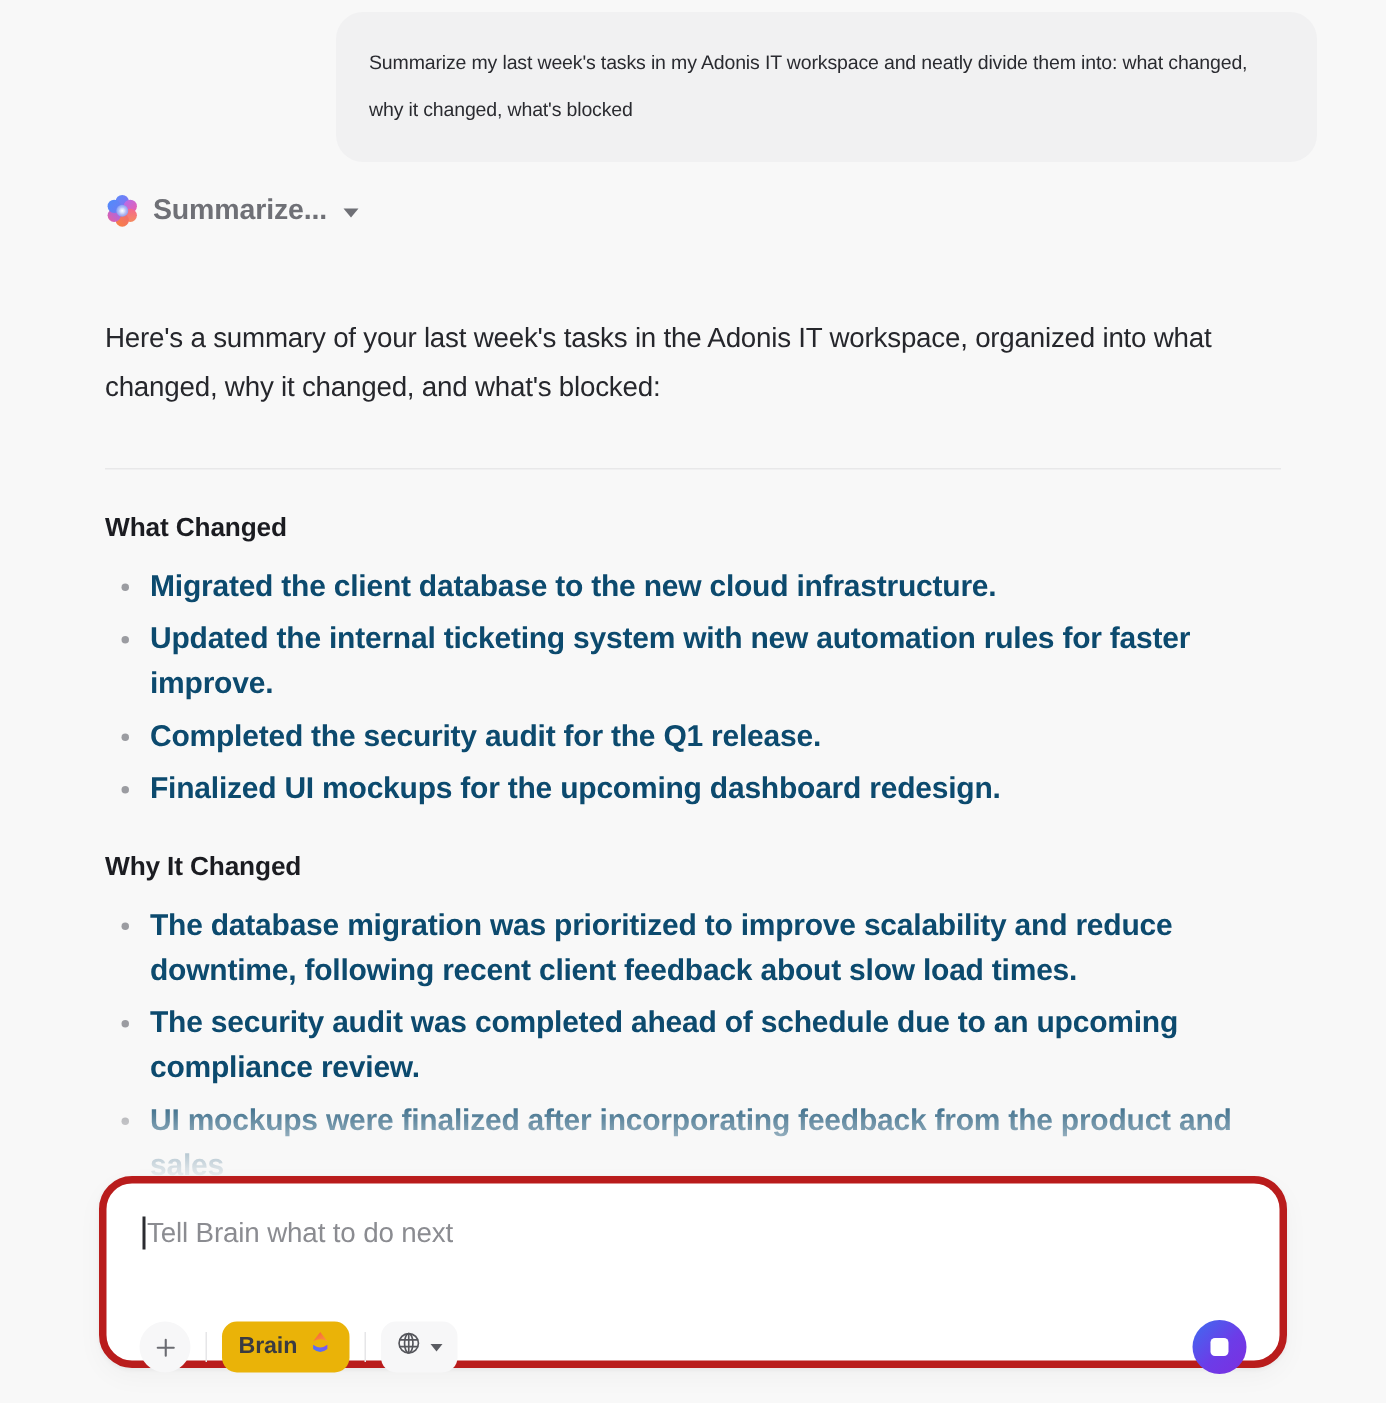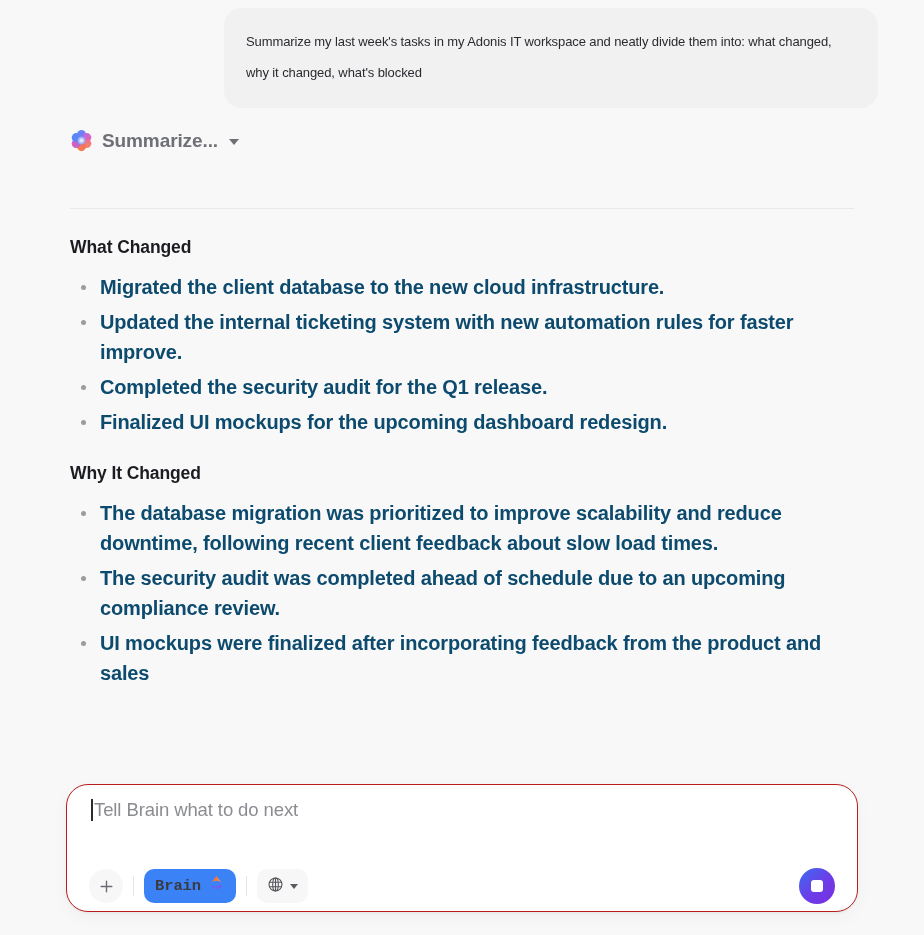--- a/index.html
+++ b/index.html
@@ -148,28 +148,28 @@
   
   .composer-wrap {
     position: absolute;
     left: 66px;
     right: 66px;
     bottom: 23px;
   }
 
   .composer {
     background: #ffffff;
-    border: 1px solid #b91c1c;
+    border: 5px solid #b91c1c;
     border-radius: 22px;
     box-shadow: 0 1px 3px rgba(22,22,30,0.05), 0 6px 18px rgba(22,22,30,0.035);
     padding: 22px 22px 16px 22px;
     height: 128px;
     display: flex;
     flex-direction: column;
-    justify-content: center;
+    justify-content: flex-start;
     gap: 48px;
   }
 
   .composer-input-line {
     display: flex;
     align-items: center;
     height: 26px;
     padding-left: 2px;
   }
 
@@ -206,27 +206,26 @@
 
   .tool-sep {
     width: 1px;
     height: 20px;
     background: #e6e6e8;
   }
 
   .brain-chip {
     height: 34px;
     border-radius: 10px;
-    background: #3b82f6;
+    background: #eab308;
     display: flex;
     align-items: center;
     gap: 7px;
     padding: 0 11px;
     cursor: pointer;
-    font-family: Liberation Mono, monospace;
   }
 
   .brain-chip .chip-label {
     font-size: 15.5px;
     font-weight: 600;
     color: #3a3b41;
     letter-spacing: -0.1px;
   }
 
   .globe-chip {
@@ -317,20 +316,21 @@
         <circle cx="6.4" cy="8.9" r="4.6" fill="url(#fgF)"></circle>
         <circle cx="12" cy="12" r="4.2" fill="url(#fg1)" opacity="0.92"></circle>
       </svg>
     </span>
     <span class="thinking-label">Summarize...</span>
     <span class="caret-down"></span>
   </div>
 
   <div class="answer">
 
+    <div class="intro">Here's a summary of your last week's tasks in the Adonis IT workspace, organized into what changed, why it changed, and what's blocked:</div>
 
     <div class="divider"></div>
 
     <div>
       <div class="section-title">What Changed</div>
       <ul class="bullets">
         <li>Migrated the client database to the new cloud infrastructure.</li>
         <li>Updated the internal ticketing system with new automation rules for faster improve.</li>
         <li>Completed the security audit for the Q1 release.</li>
         <li>Finalized UI mockups for the upcoming dashboard redesign.</li>

